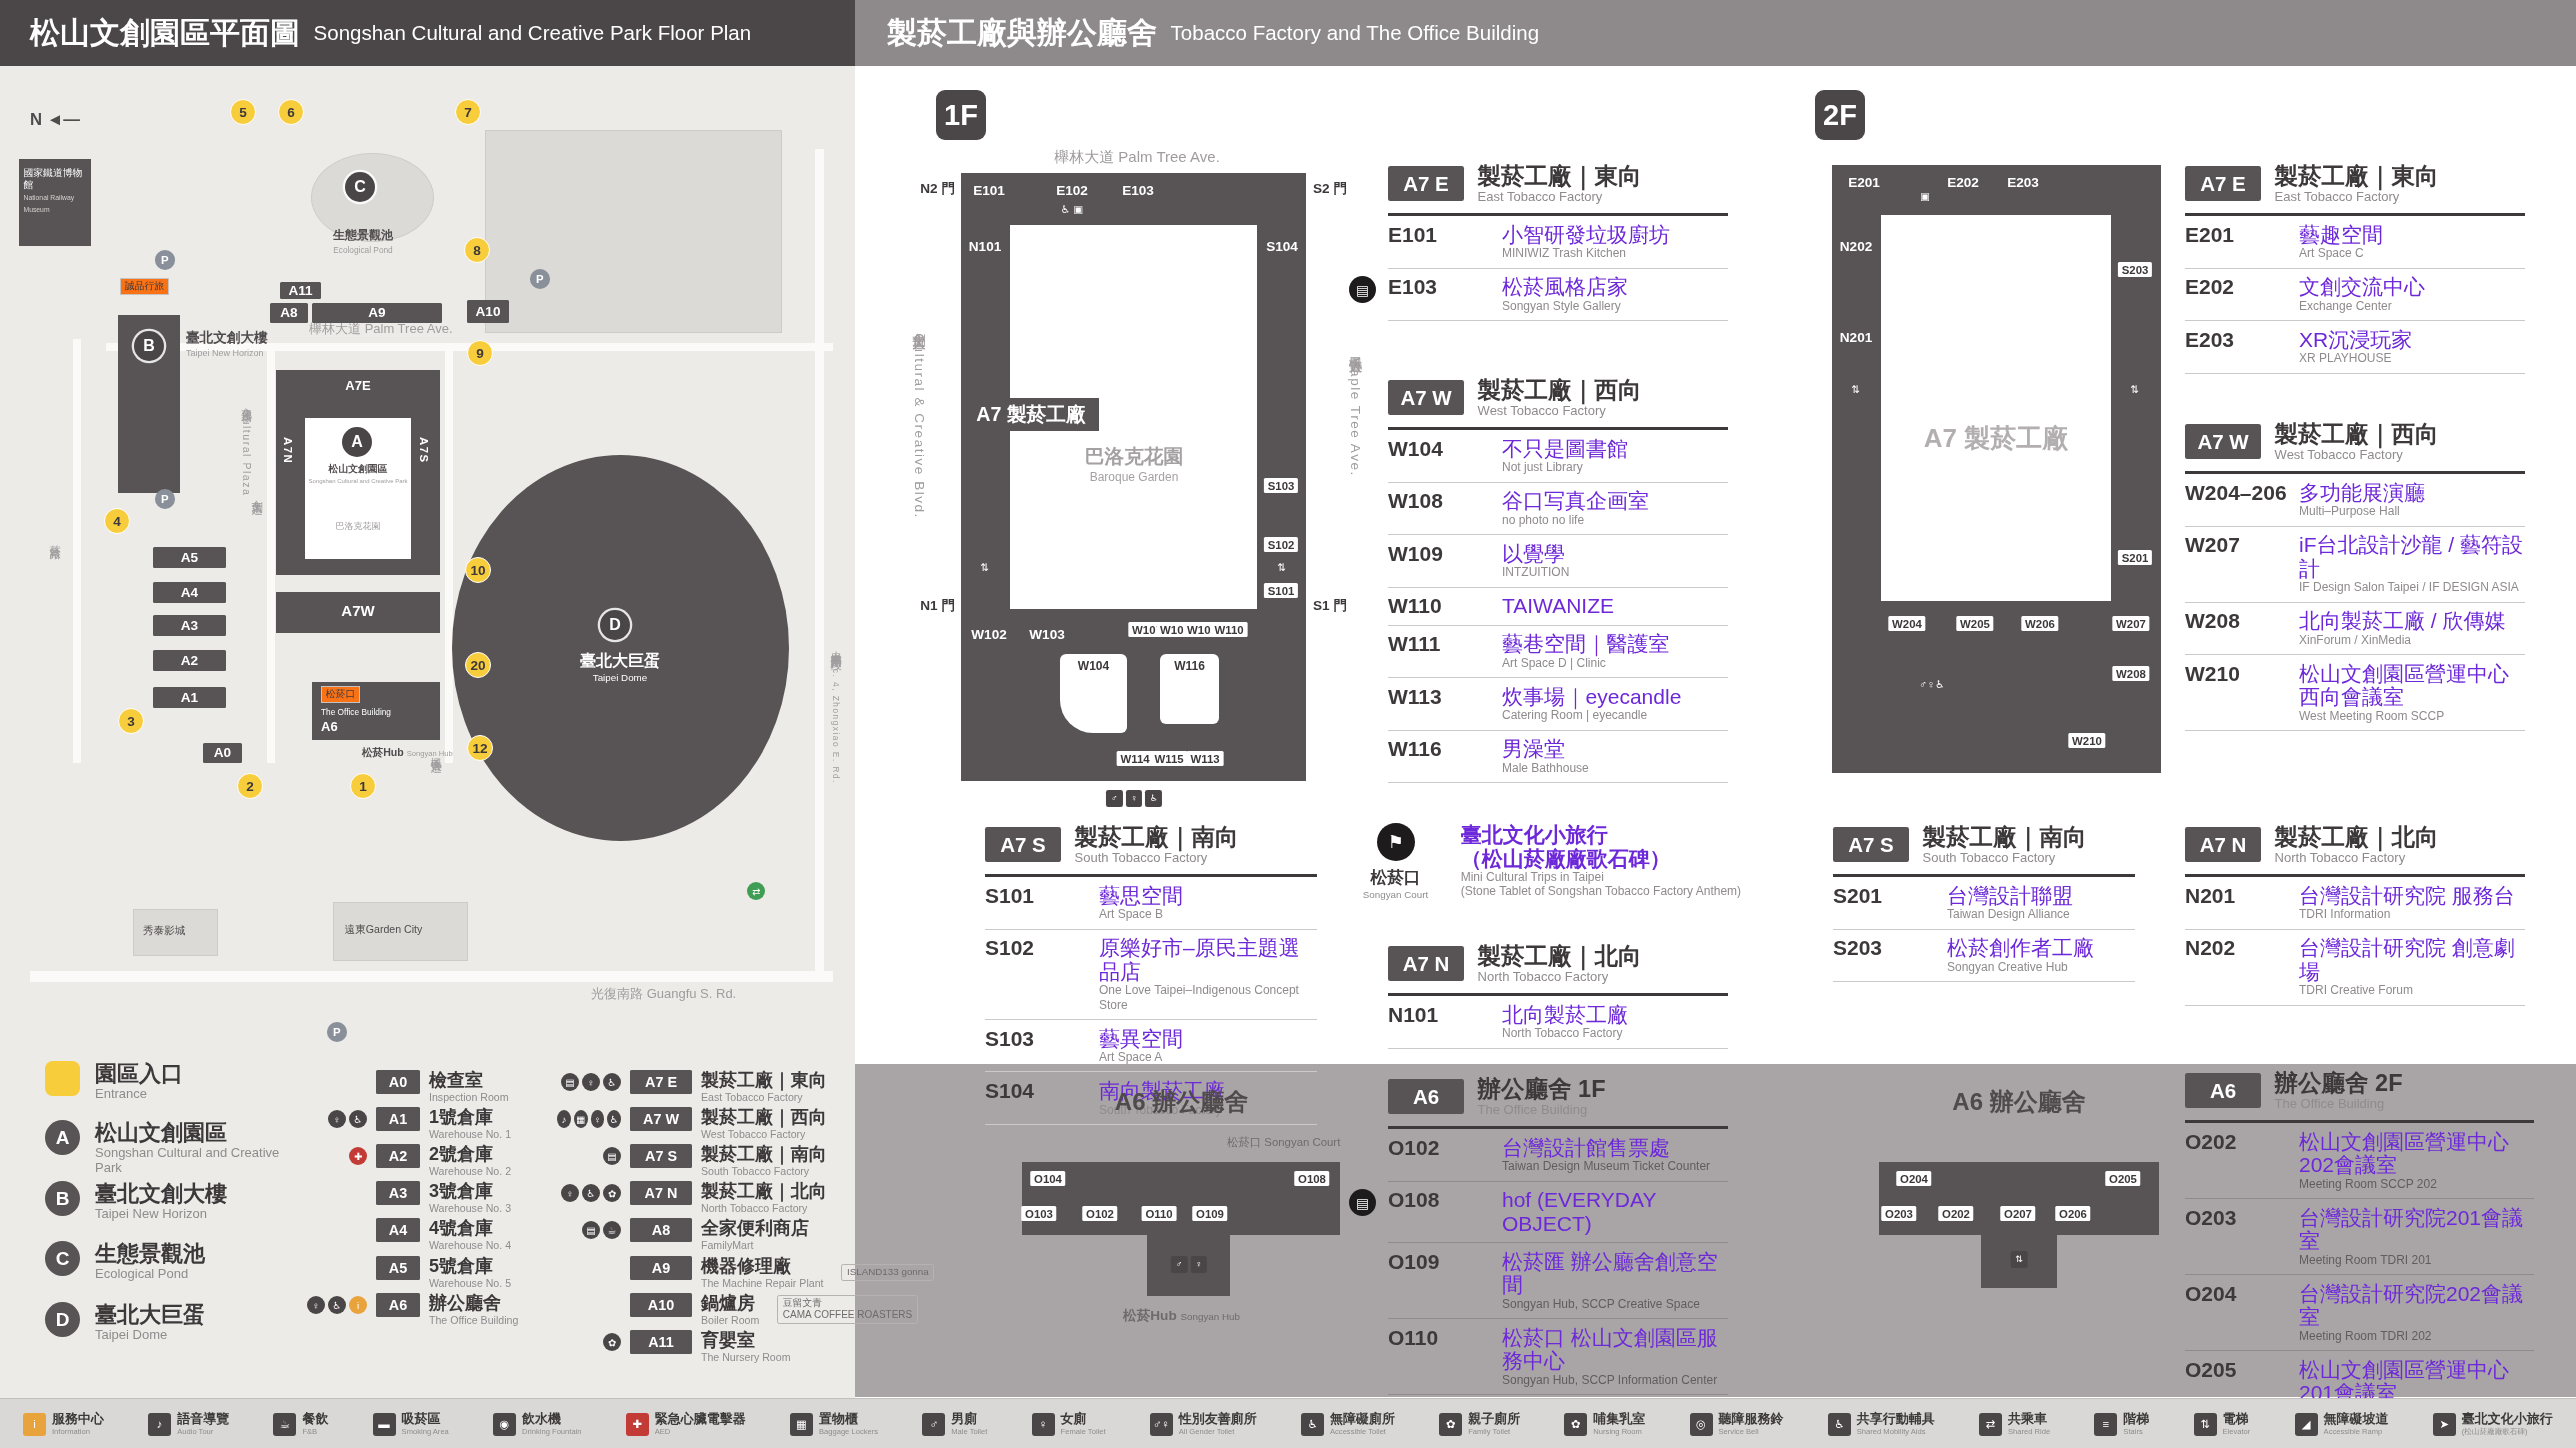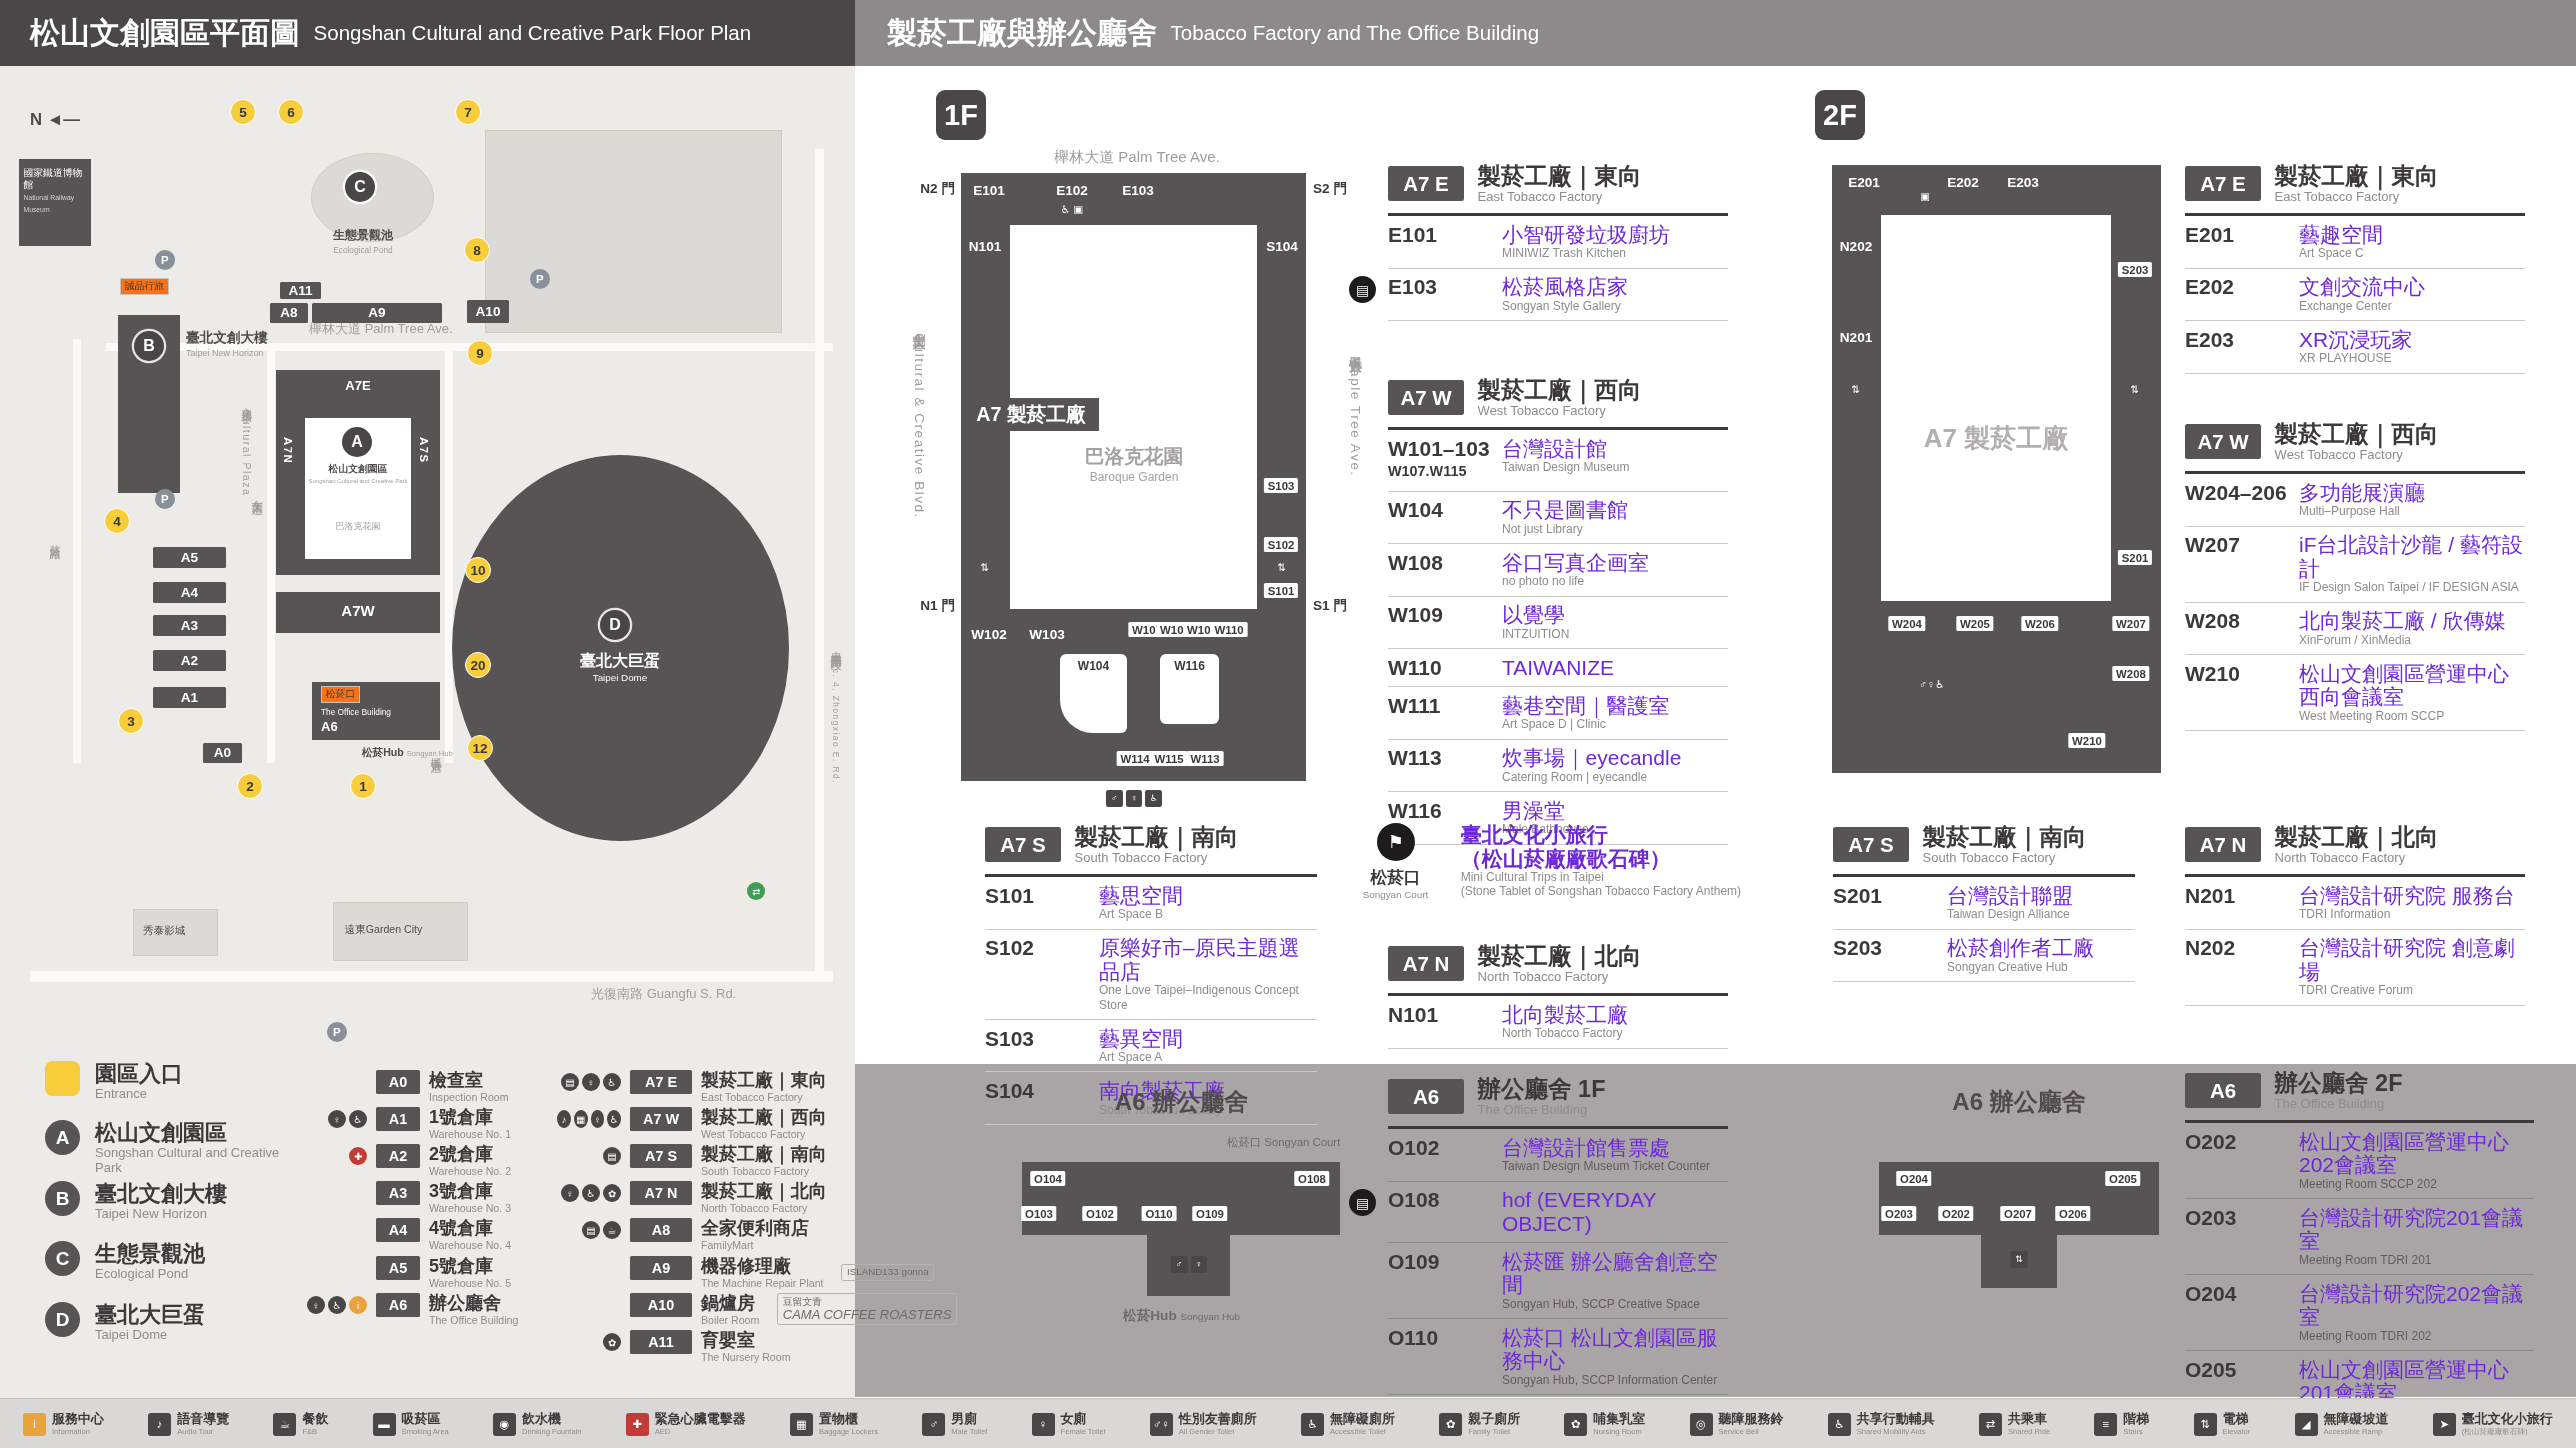--- a/index.html
+++ b/index.html
@@ -315,27 +315,20 @@
     </div>
   <div id="sec-1f-a7w" class="sec" style="left:1349px;top:377px;width:379px">
       <div class="shead">
         <div class="badge">A7 W</div>
         <div class="stit">
           <div class="szh">製菸工廠｜西向</div>
           <div class="sen">West Tobacco Factory</div>
         </div>
       </div>
       <div class="entry">
-        <div class="code">W101–103<div class="code2">W107.W115</div></div>
-        <div class="nm">
-          <div class="zh">台灣設計館</div>
-          <div class="en">Taiwan Design Museum</div>
-        </div>
-      </div>
-      <div class="entry">
         <div class="code">W104</div>
         <div class="nm">
           <div class="zh">不只是圖書館</div>
           <div class="en">Not just Library</div>
         </div>
       </div>
       <div class="entry">
         <div class="code">W108</div>
         <div class="nm">
           <div class="zh">谷口写真企画室</div>
@@ -850,21 +843,21 @@
       </div>
       <div class="lrow" style="top: 223px;">
         <div class="lic"></div>
         <div class="ltag">A10</div>
         <div>
           <div class="lzh">鍋爐房</div>
           <div class="len">Boiler Room</div>
         </div>
         <div class="lnote">
           <div>豆留文青</div>
-          <div style="font-size: 13px; font-style: italic;">CAMA COFFEE ROASTERS</div>
+          <div style="font-size: 10px;">CAMA COFFEE ROASTERS</div>
         </div>
       </div>
       <div class="lrow" style="top: 260px;">
         <div class="lic">
           <div class="mini nursing">✿</div>
         </div>
         <div class="ltag">A11</div>
         <div>
           <div class="lzh">育嬰室</div>
           <div class="len">The Nursery Room</div>

